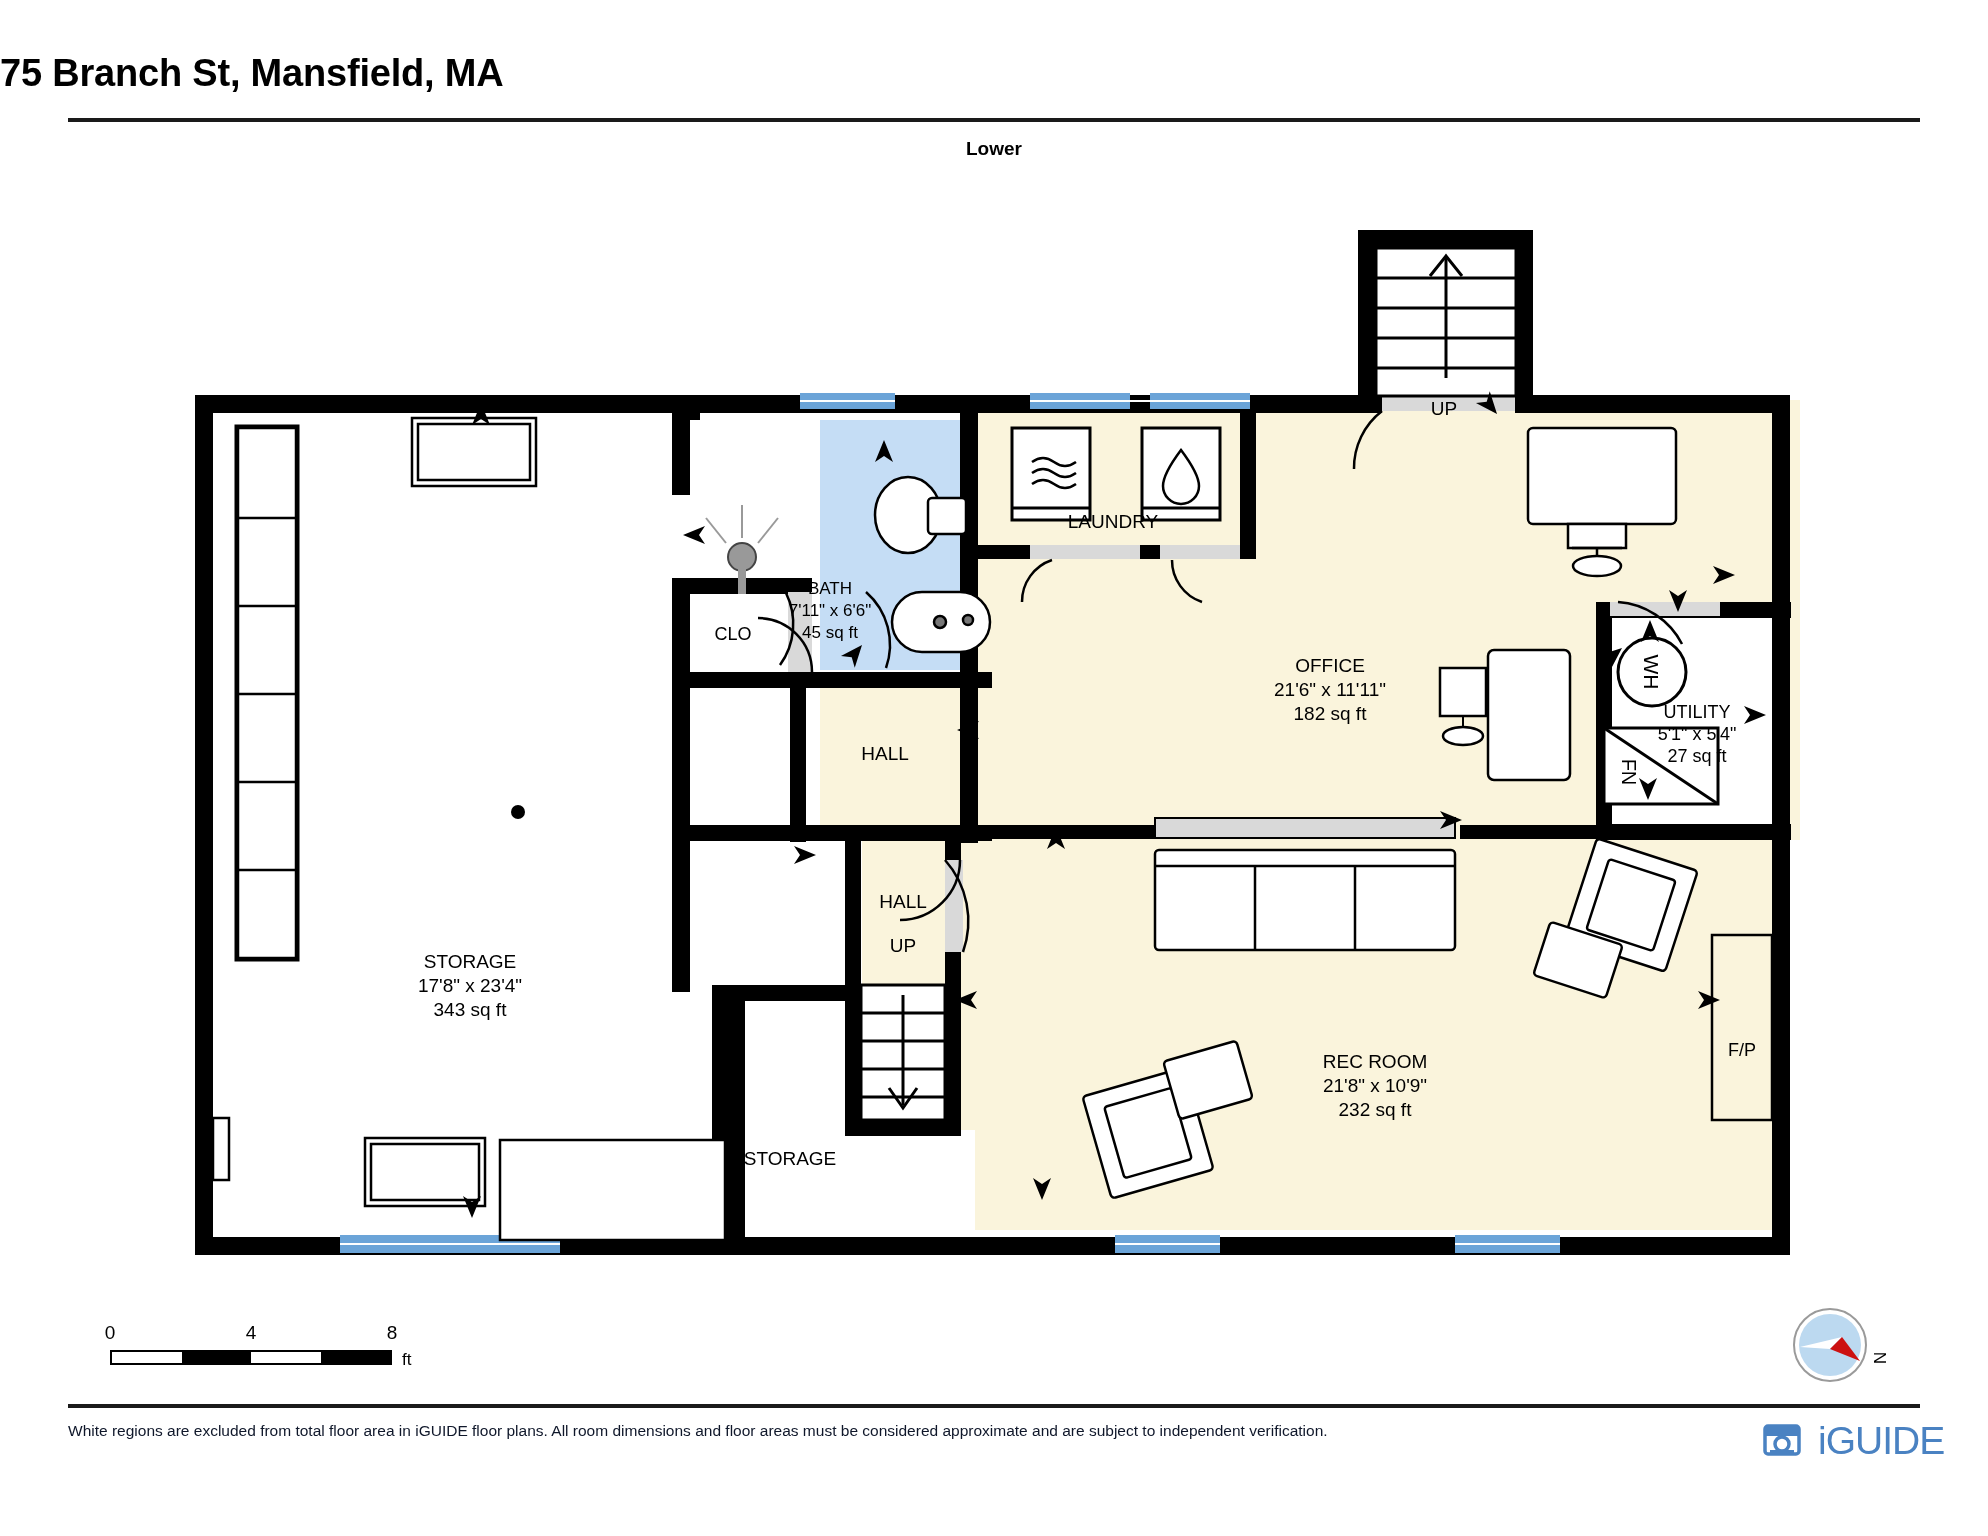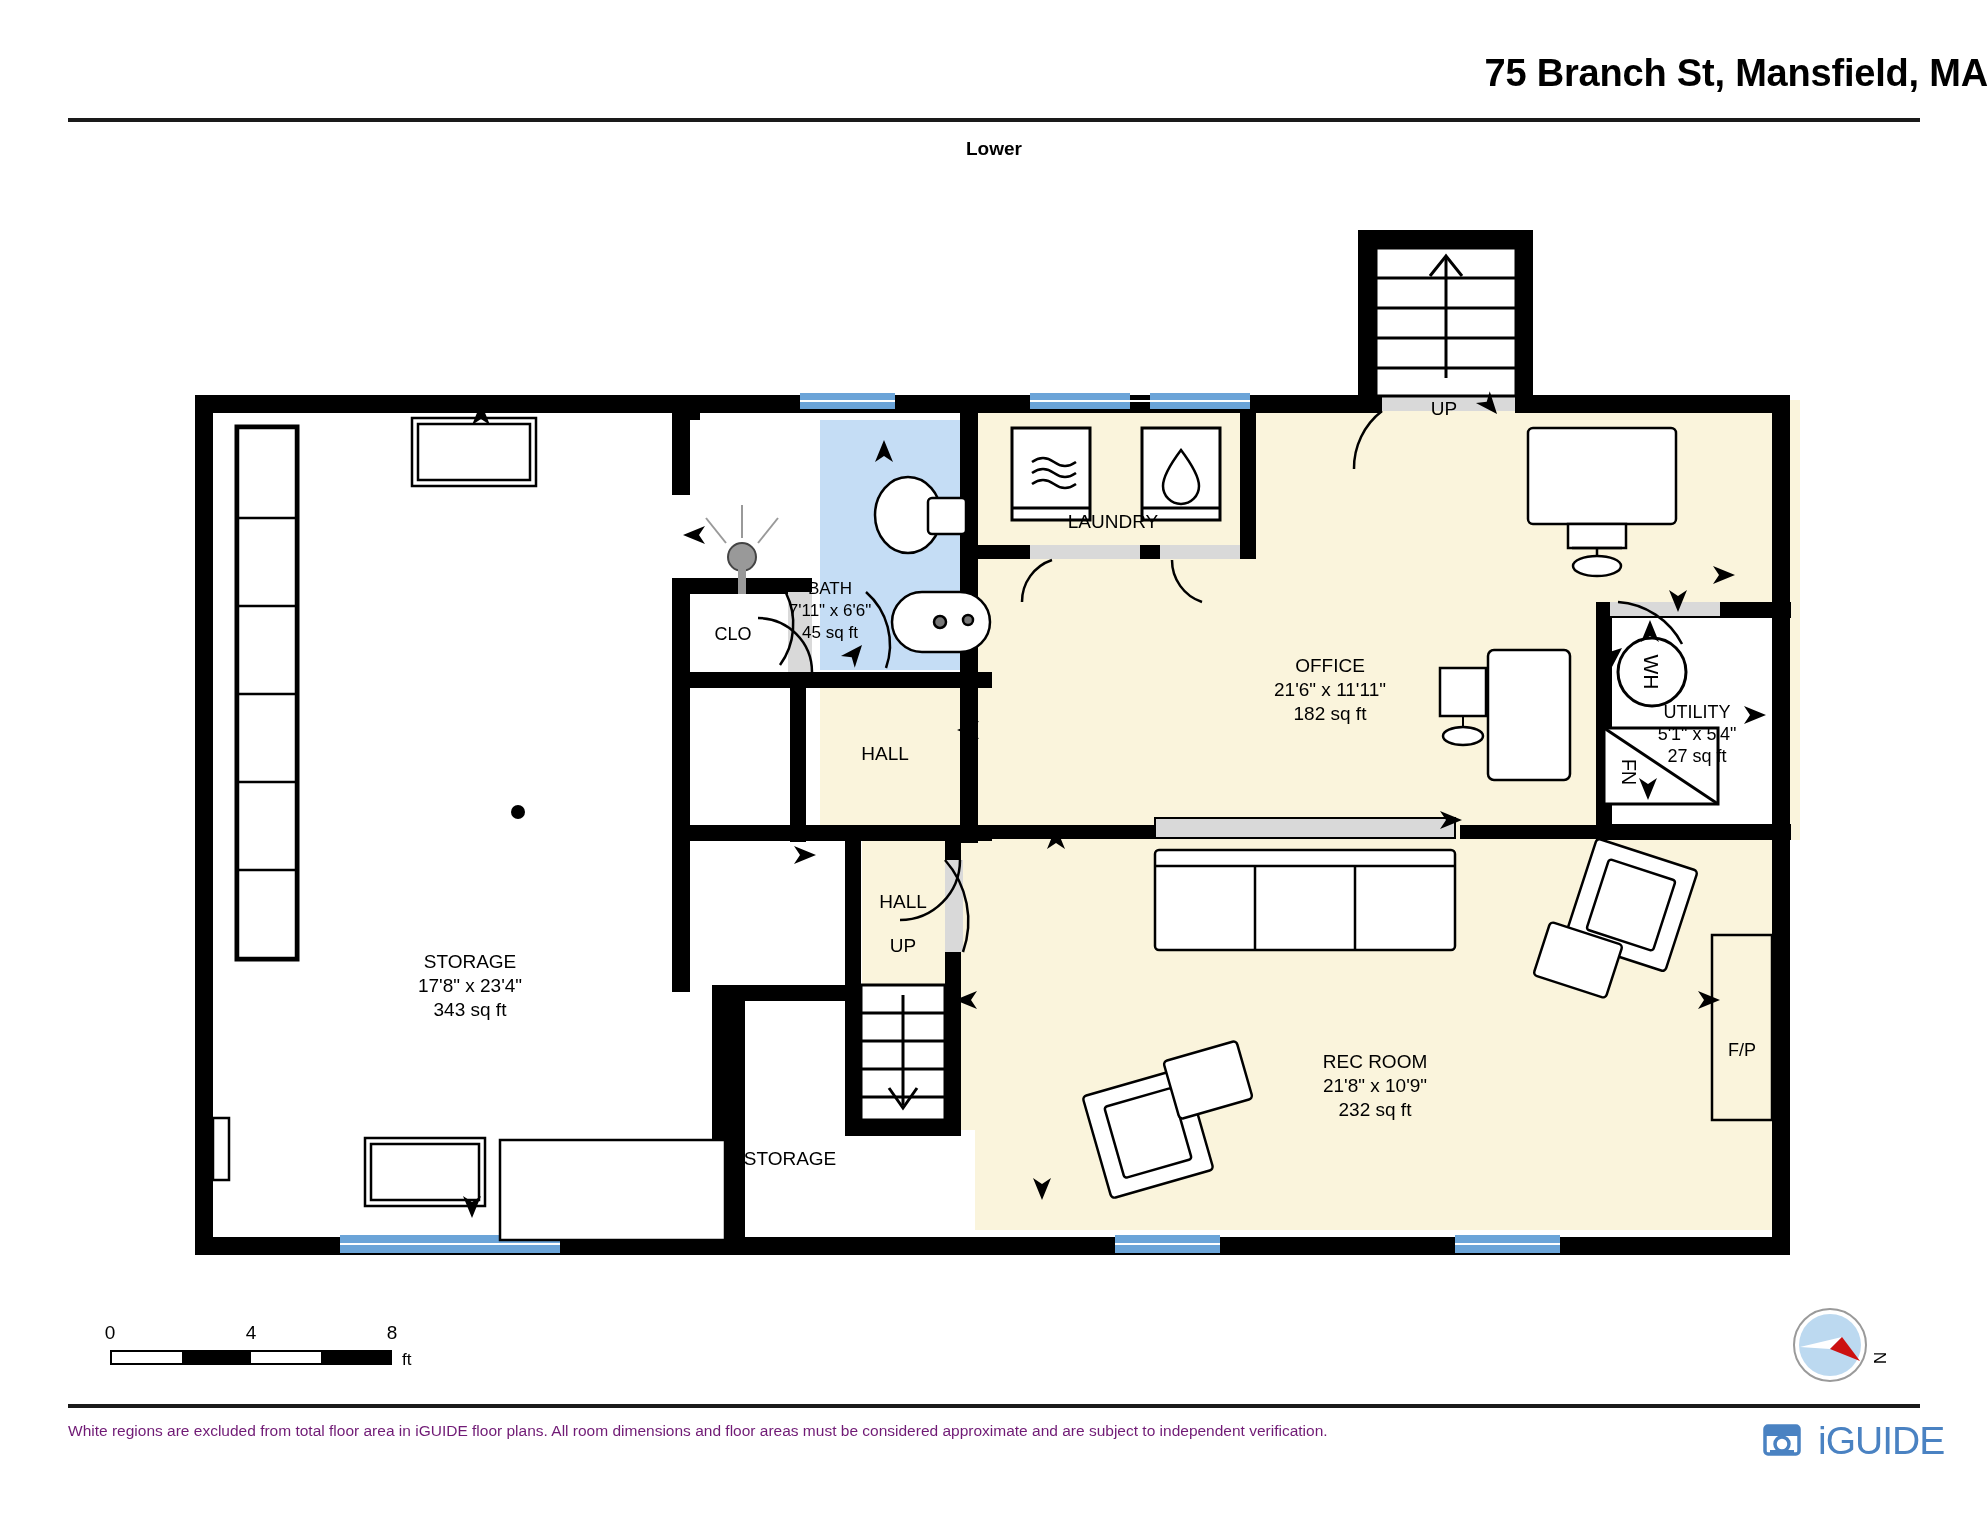--- a/index.html
+++ b/index.html
@@ -12,21 +12,21 @@
   }
   #page {
     position: relative;
     width: 1988px; height: 1536px;
     background: #ffffff;
   }
 
   
   .title {
     position: absolute; left: 0; top: 52px; width: 1988px;
-    text-align: right;
+    text-align: left;
     font-size: 38px; font-weight: bold; color: #000;
     letter-spacing: -0.2px;
   }
   .title-rule {
     position: absolute; left: 68px; top: 118px; width: 1852px; height: 4px;
     background: #1a1a1a;
   }
   .subtitle {
     position: absolute; left: 0; top: 138px; width: 1988px;
     text-align: center;
@@ -36,21 +36,21 @@
   
   #plan { position: absolute; left: 0; top: 0; width: 1988px; height: 1536px; }
 
   
   .footer-rule {
     position: absolute; left: 68px; top: 1404px; width: 1852px; height: 4px;
     background: #1a1a1a;
   }
   .footer-text {
     position: absolute; left: 68px; top: 1421px; width: 1620px;
-    font-size: 15.5px; color: #701a75; line-height: 1.3;
+    font-size: 15.5px; color: #0f172a; line-height: 1.3;
   }
   .prepared {
     position: absolute; left: 0; top: 1355px; width: 1988px;
     text-align: center; font-size: 17px; color: #000;
   }
 
   
   .scale-wrap { position: absolute; left: 105px; top: 1322px; width: 340px; height: 60px; }
   .scale-bar {
     position: absolute; left: 5px; top: 28px; width: 282px; height: 15px;

